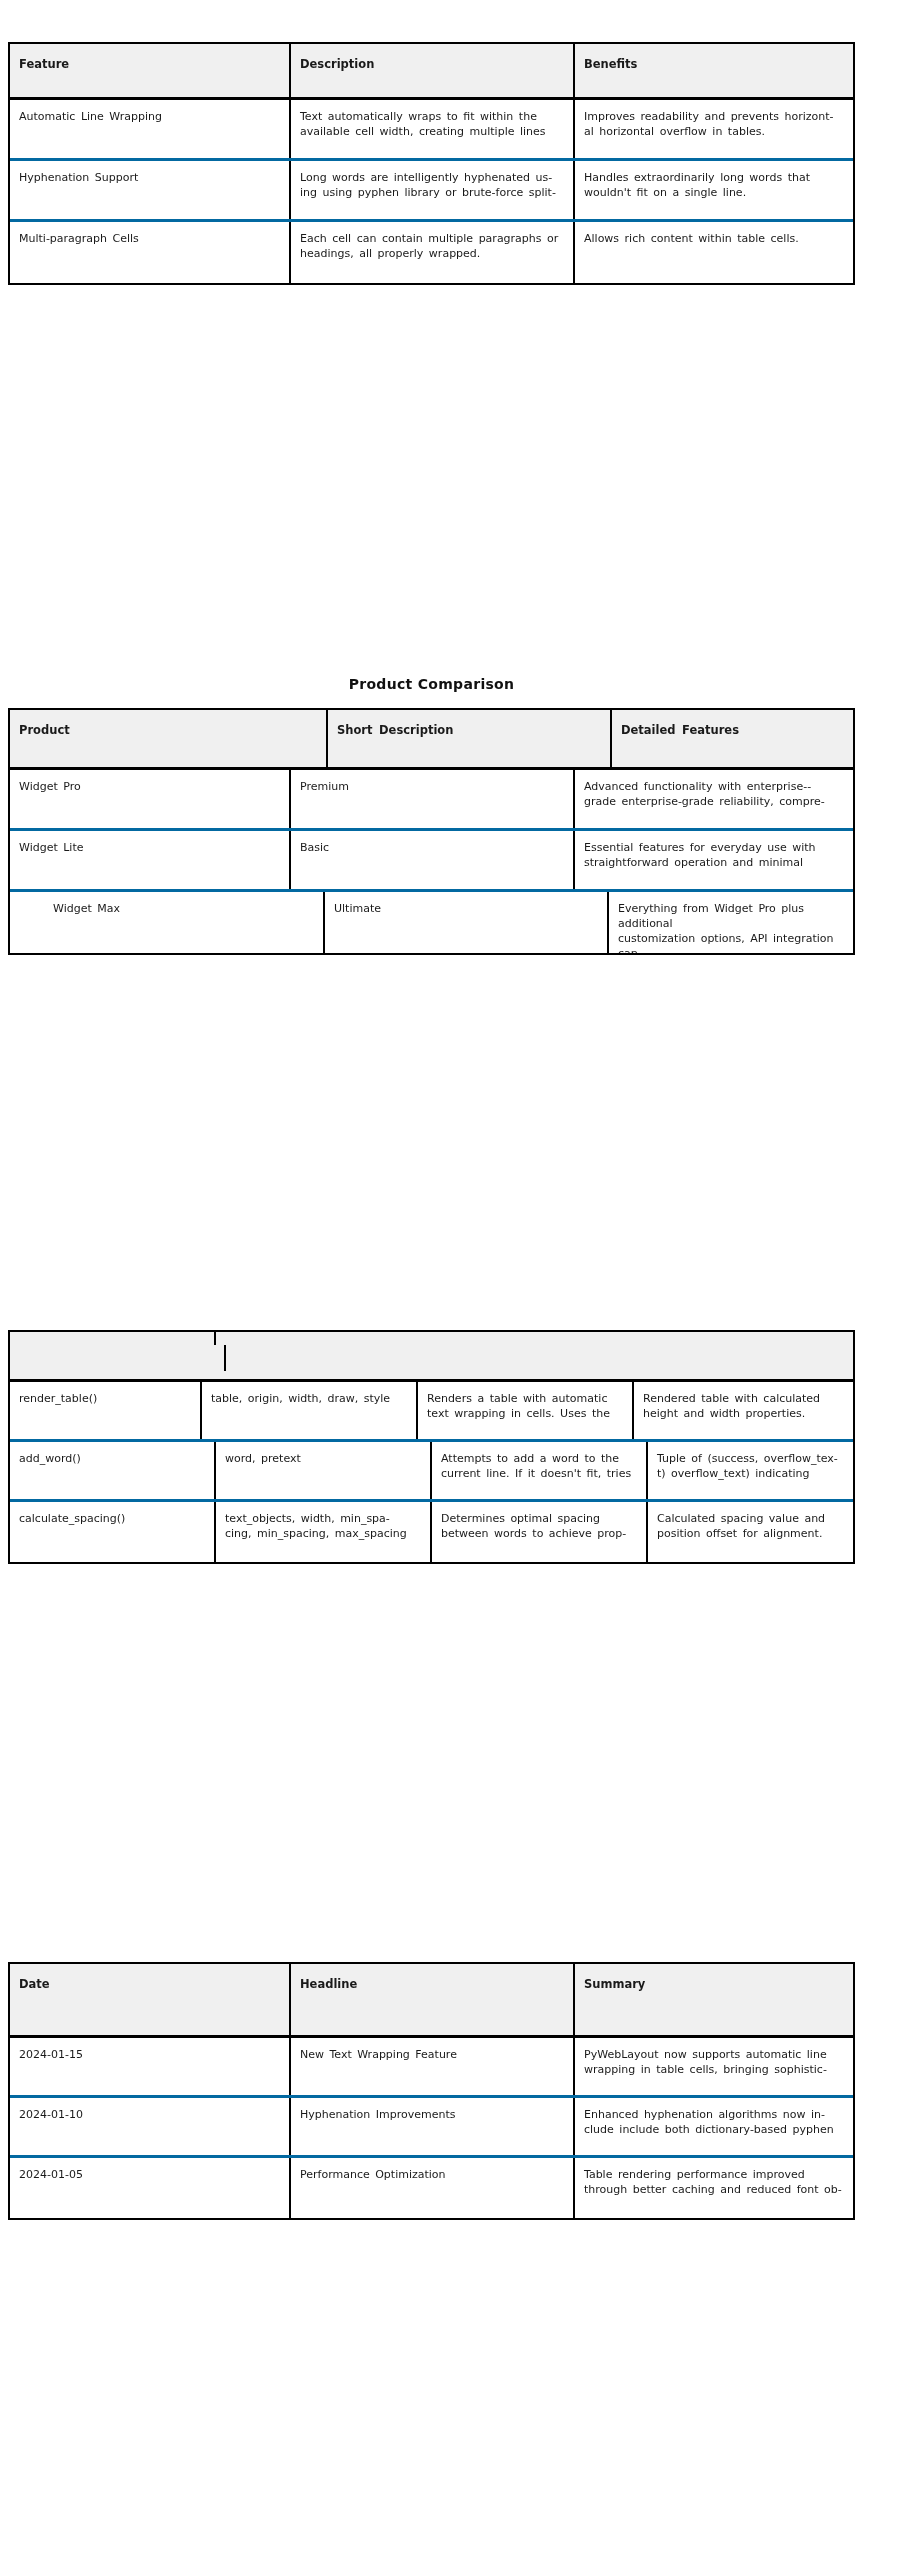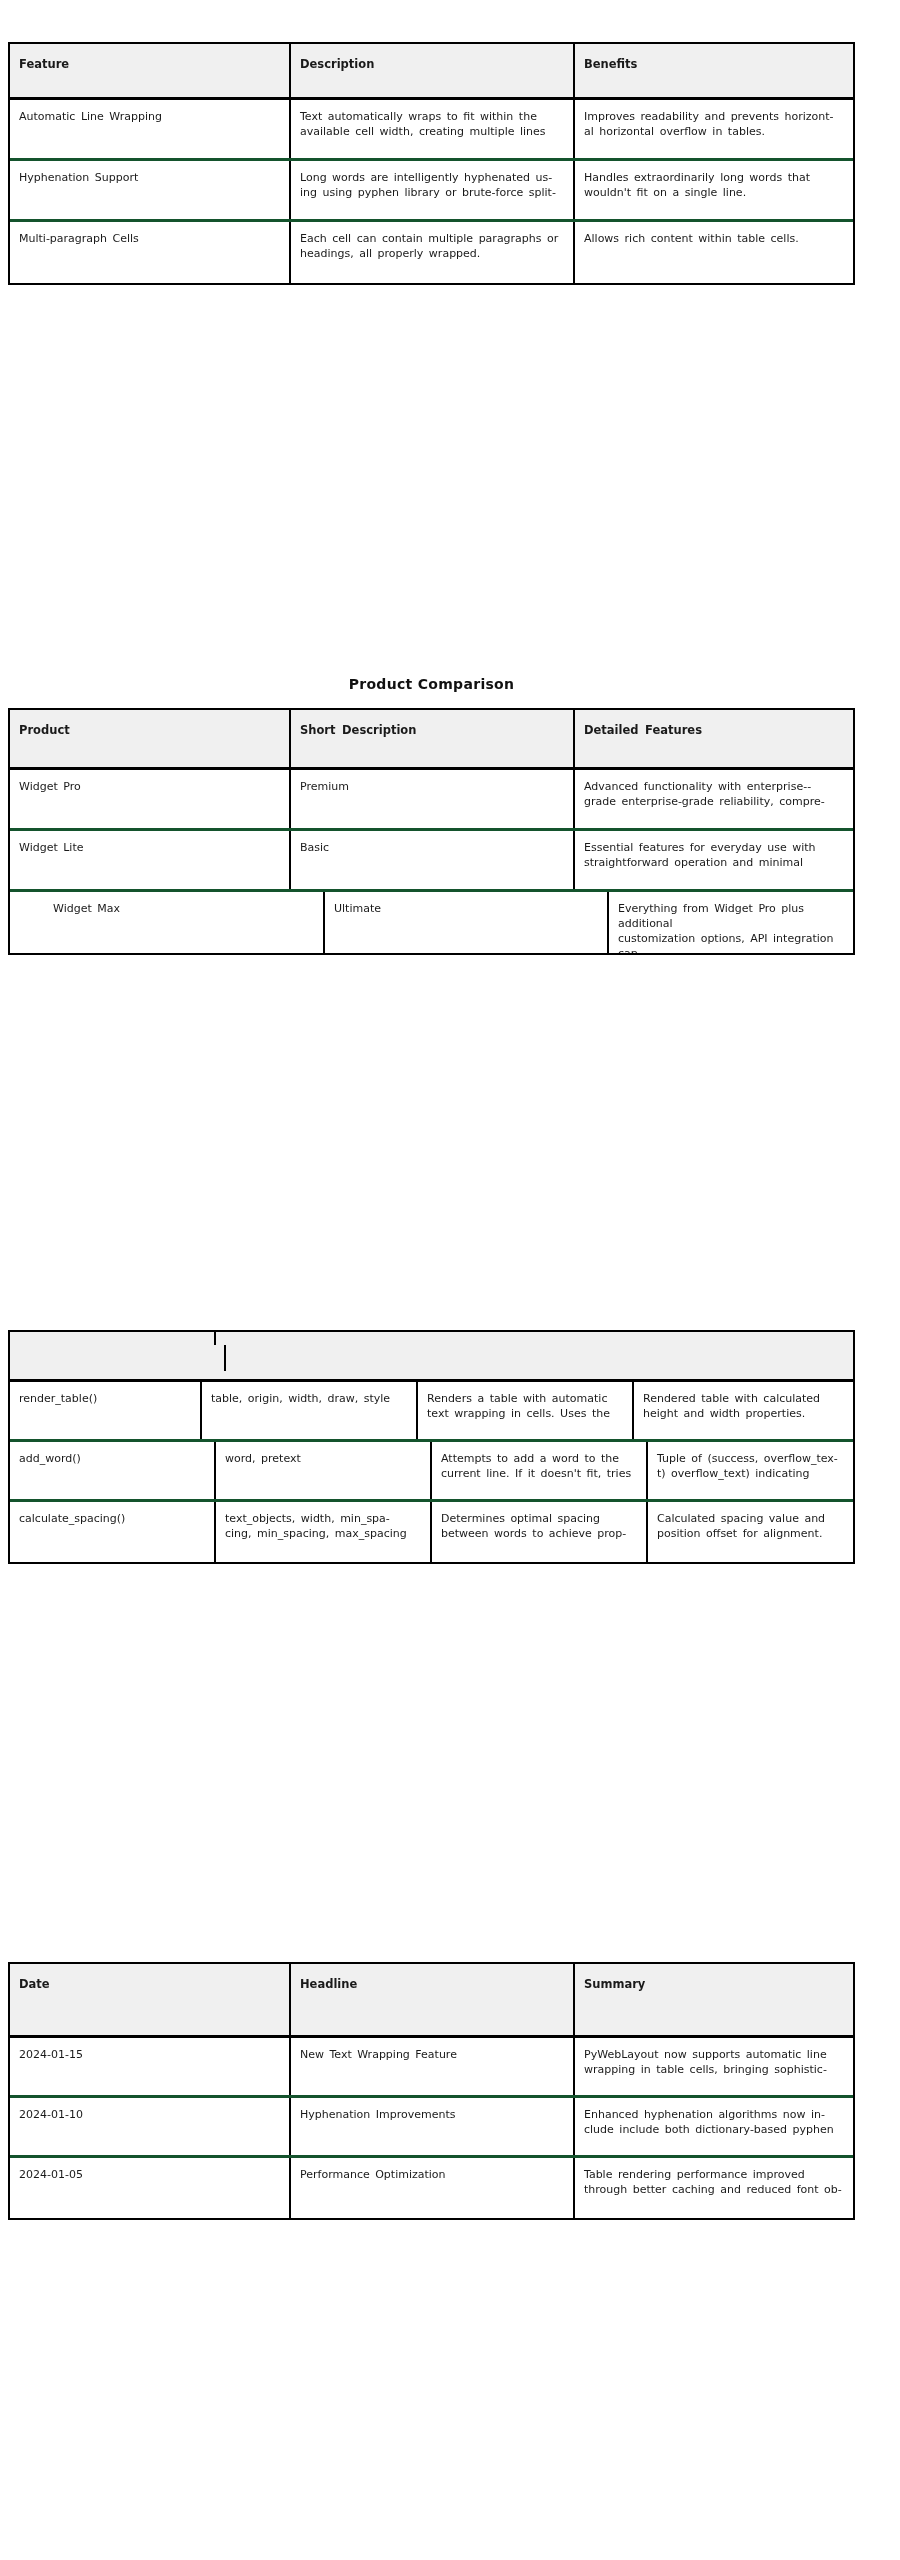--- a/index.html
+++ b/index.html
@@ -10,21 +10,21 @@
   }
   .page{position:absolute;inset:0;}
   .tbl{
     position:absolute;left:8px;width:847px;
     border:2px solid #000;background:#fff;box-sizing:border-box;
   }
   .thead{
     display:flex;background:#f0f0f0;
     border-bottom:3px solid #000;box-sizing:border-box;
   }
-  .trow{display:flex;border-bottom:3px solid #14532d;box-sizing:border-box;background:#fff;}
+  .trow{display:flex;border-bottom:3px solid #0369a1;box-sizing:border-box;background:#fff;}
   .trow:last-child{border-bottom:none;}
   .cell{
     box-sizing:border-box;border-right:2px solid #000;
     padding:9px 9px 0 9px;
     white-space:pre-line;
     font-size:11px;line-height:15px;word-spacing:2px;
     overflow:hidden;text-align:left;
   }
   .cell:last-child{border-right:none;flex:1;}
   .th{
@@ -68,21 +68,21 @@
 headings, all properly wrapped.</div>
           <div class="cell td" style="width: 282px; border-radius: 15px;">Allows rich content within table cells.</div>
         </div>
       </div>
   </section>
 
   <h2 class="section-title" style="top:676px">Product Comparison</h2>
 
   <section class="tbl" style="top:708px">
     <div class="thead" style="height: 60px;">
-        <div class="cell th" style="width: 281px;">Product</div>
+        <div class="cell th" style="width: 318px;">Product</div>
         <div class="cell th" style="width: 284px;">Short Description</div>
         <div class="cell th" style="width: 282px;">Detailed Features</div>
       </div>
     <div class="tbody">
         <div class="trow" style="height: 61px;">
           <div class="cell td" style="width: 281px;">Widget Pro</div>
           <div class="cell td" style="width: 284px;">Premium</div>
           <div class="cell td" style="width: 282px;">Advanced functionality with enterprise--
 grade enterprise-grade reliability, compre-</div>
         </div>

